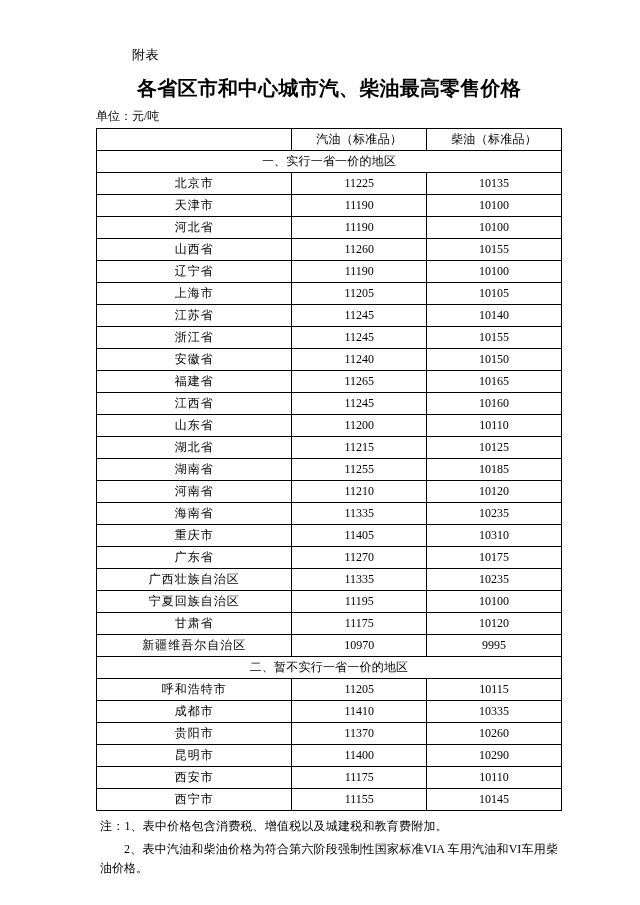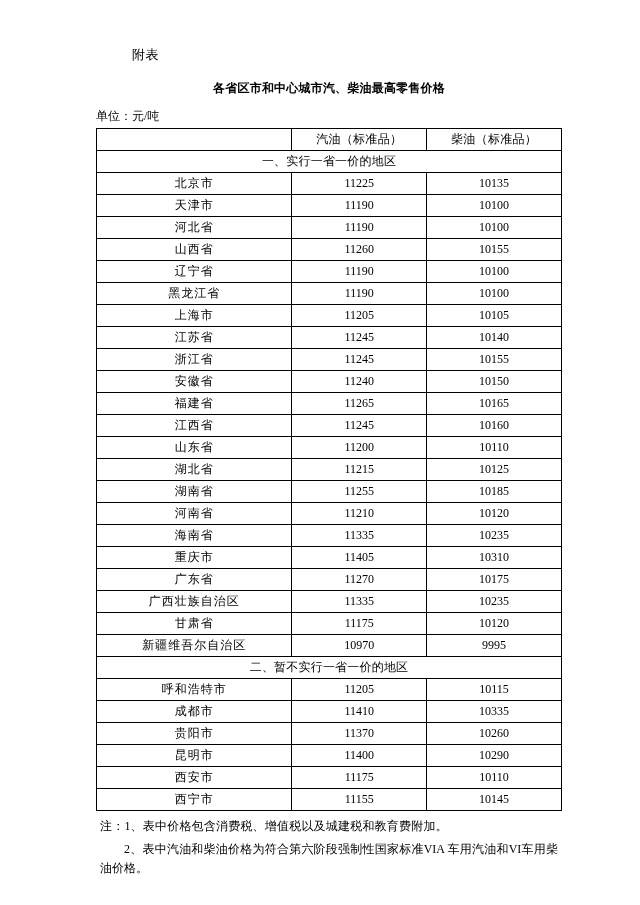--- a/index.html
+++ b/index.html
@@ -21,21 +21,21 @@
     padding: 46px 78px 0 96px;
   }
   .attach-label {
     font-size: 13px;
     line-height: 18px;
     margin-bottom: 14px;
     letter-spacing: 0.5px;
     padding-left: 36px;
   }
   .doc-title {
-    font-size: 12px;
+    font-size: 20px;
     font-weight: bold;
     line-height: 20px;
     text-align: center;
     margin: 0 0 10px 0;
     letter-spacing: 0.2px;
     font-family: Liberation Serif, serif;
   }
   .unit-line {
     font-size: 12px;
     text-align: left;
@@ -137,25 +137,20 @@
         <td class="region">山西省</td>
         <td>11260</td>
         <td>10155</td>
       </tr>
       <tr>
         <td class="region">辽宁省</td>
         <td>11190</td>
         <td>10100</td>
       </tr>
       <tr>
-        <td class="region">黑龙江省</td>
-        <td>11190</td>
-        <td>10100</td>
-      </tr>
-      <tr>
         <td class="region">上海市</td>
         <td>11205</td>
         <td>10105</td>
       </tr>
       <tr>
         <td class="region">江苏省</td>
         <td>11245</td>
         <td>10140</td>
       </tr>
       <tr>
@@ -212,20 +207,25 @@
         <td class="region">广东省</td>
         <td>11270</td>
         <td>10175</td>
       </tr>
       <tr>
         <td class="region">广西壮族自治区</td>
         <td>11335</td>
         <td>10235</td>
       </tr>
       <tr>
+        <td class="region">宁夏回族自治区</td>
+        <td>11195</td>
+        <td>10100</td>
+      </tr>
+      <tr>
         <td class="region">甘肃省</td>
         <td>11175</td>
         <td>10120</td>
       </tr>
       <tr>
         <td class="region">新疆维吾尔自治区</td>
         <td>10970</td>
         <td>9995</td>
       </tr>
 

